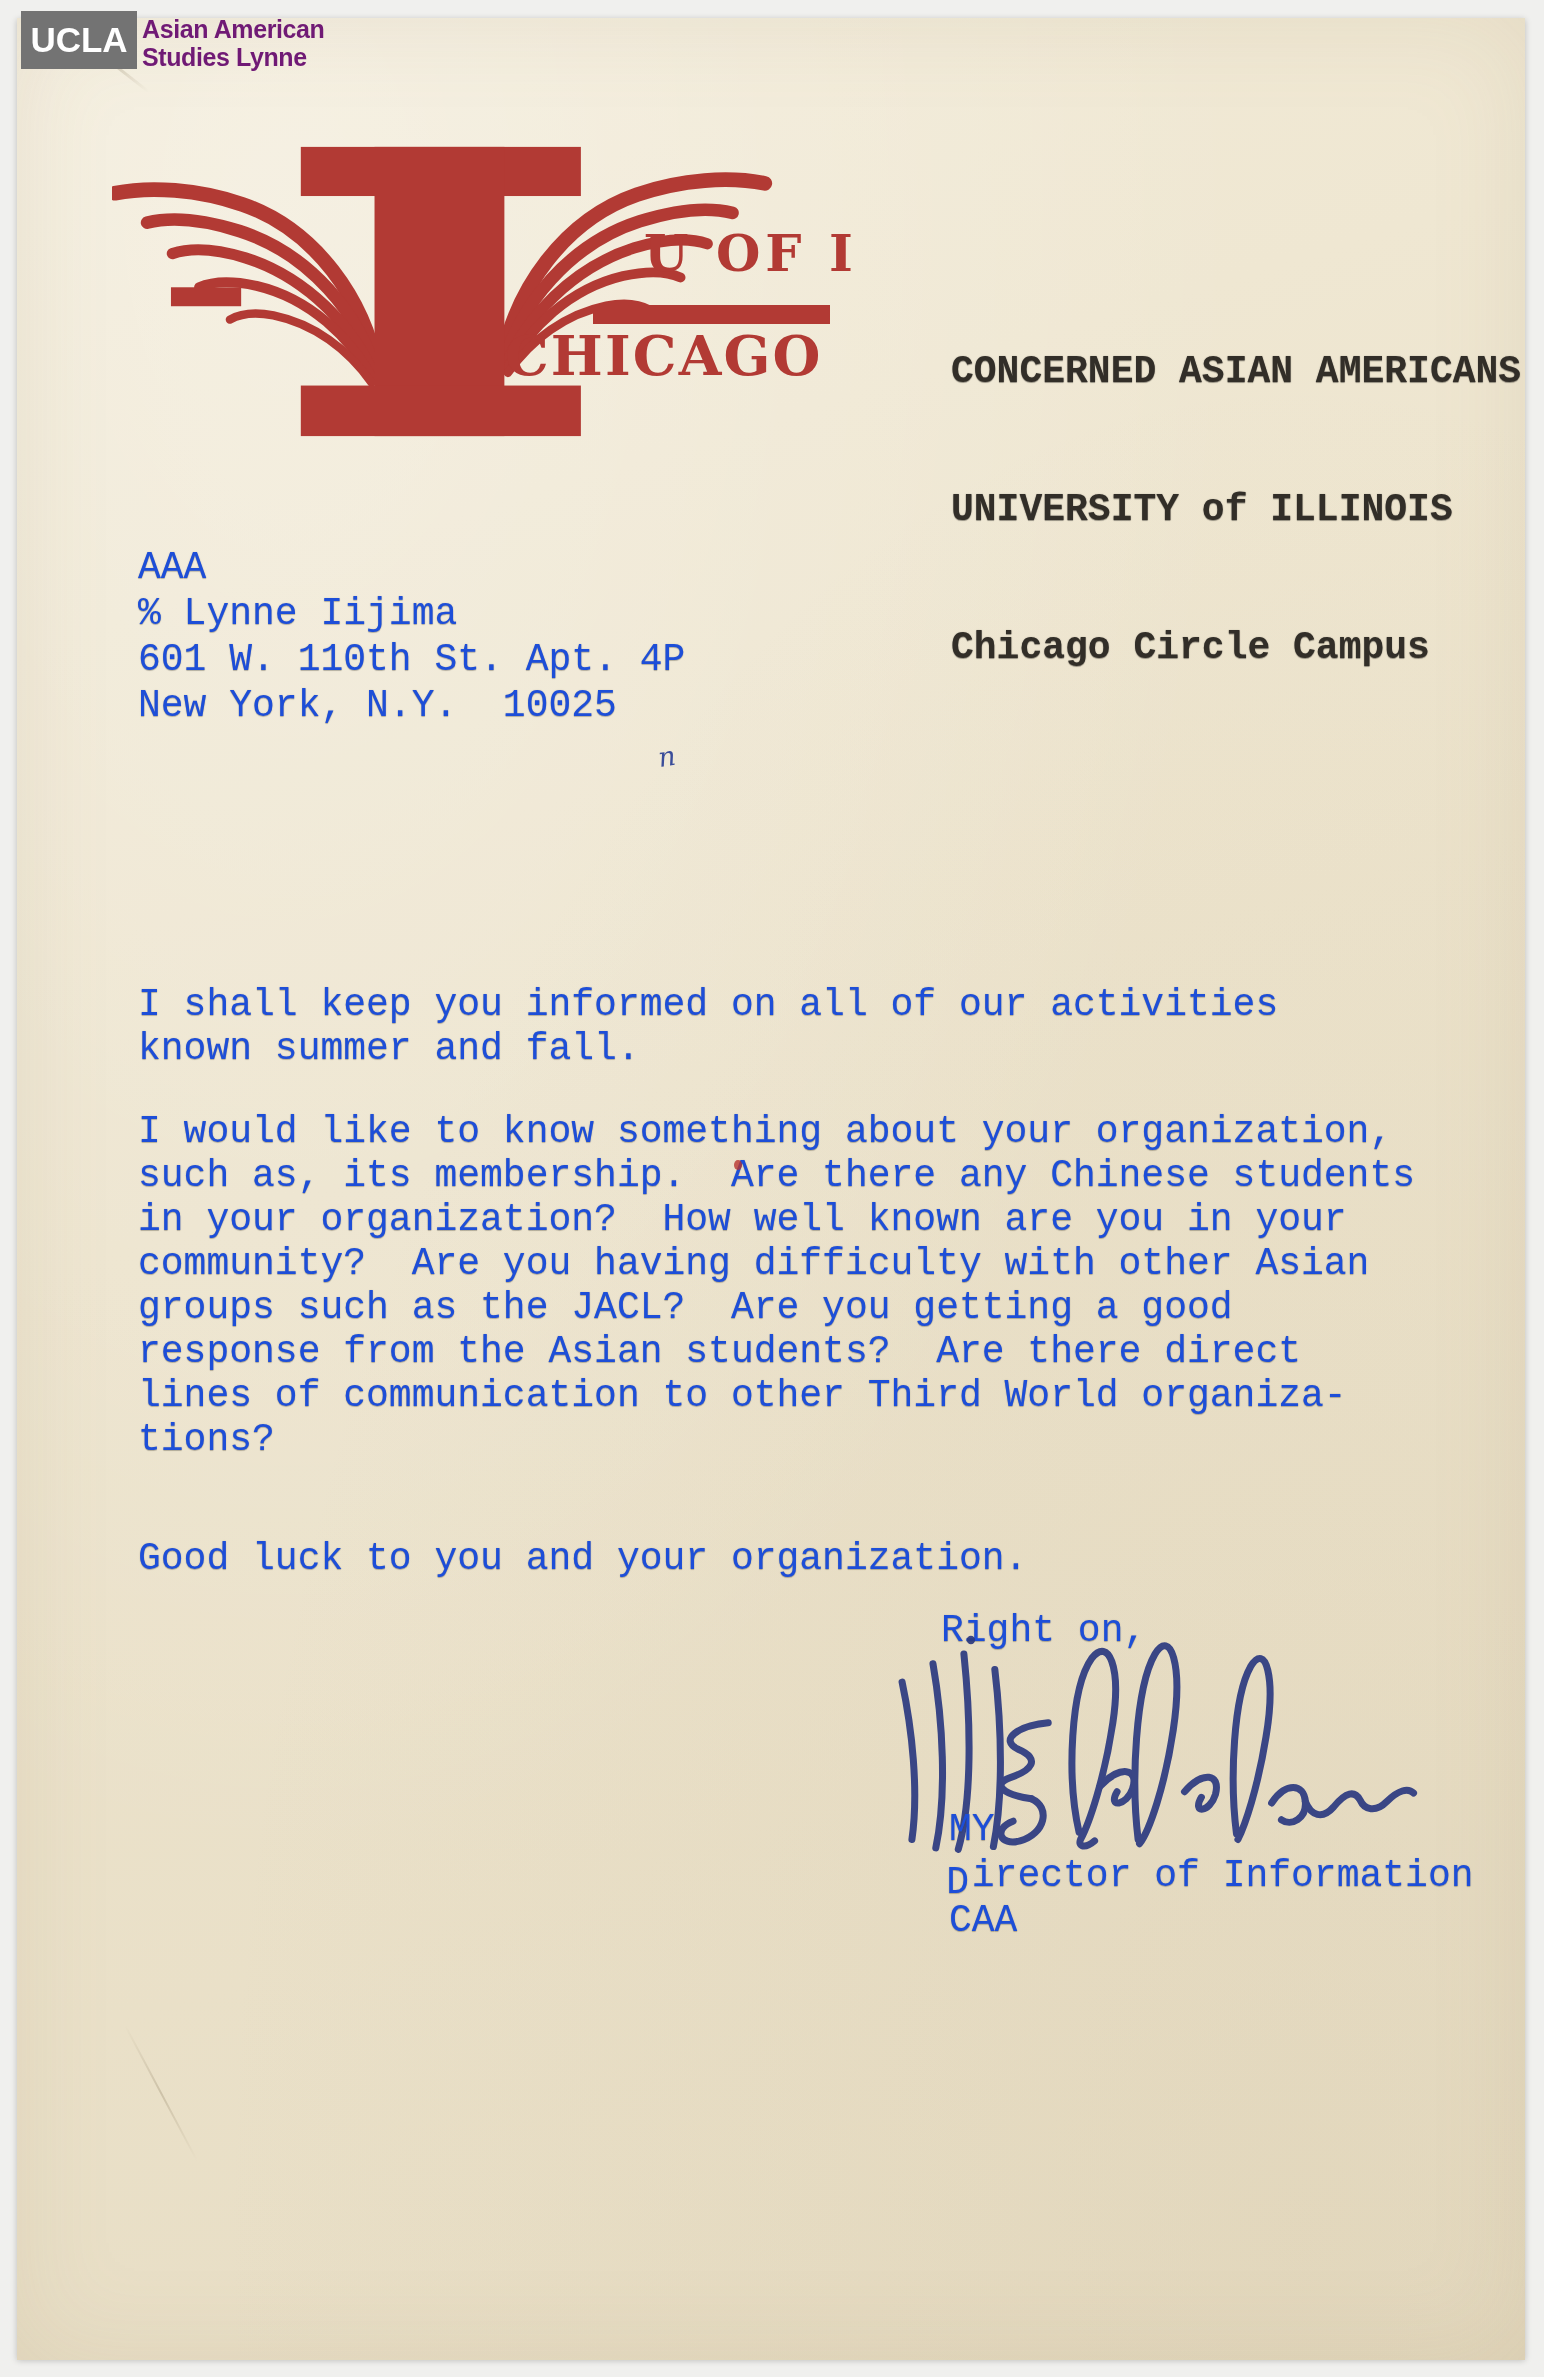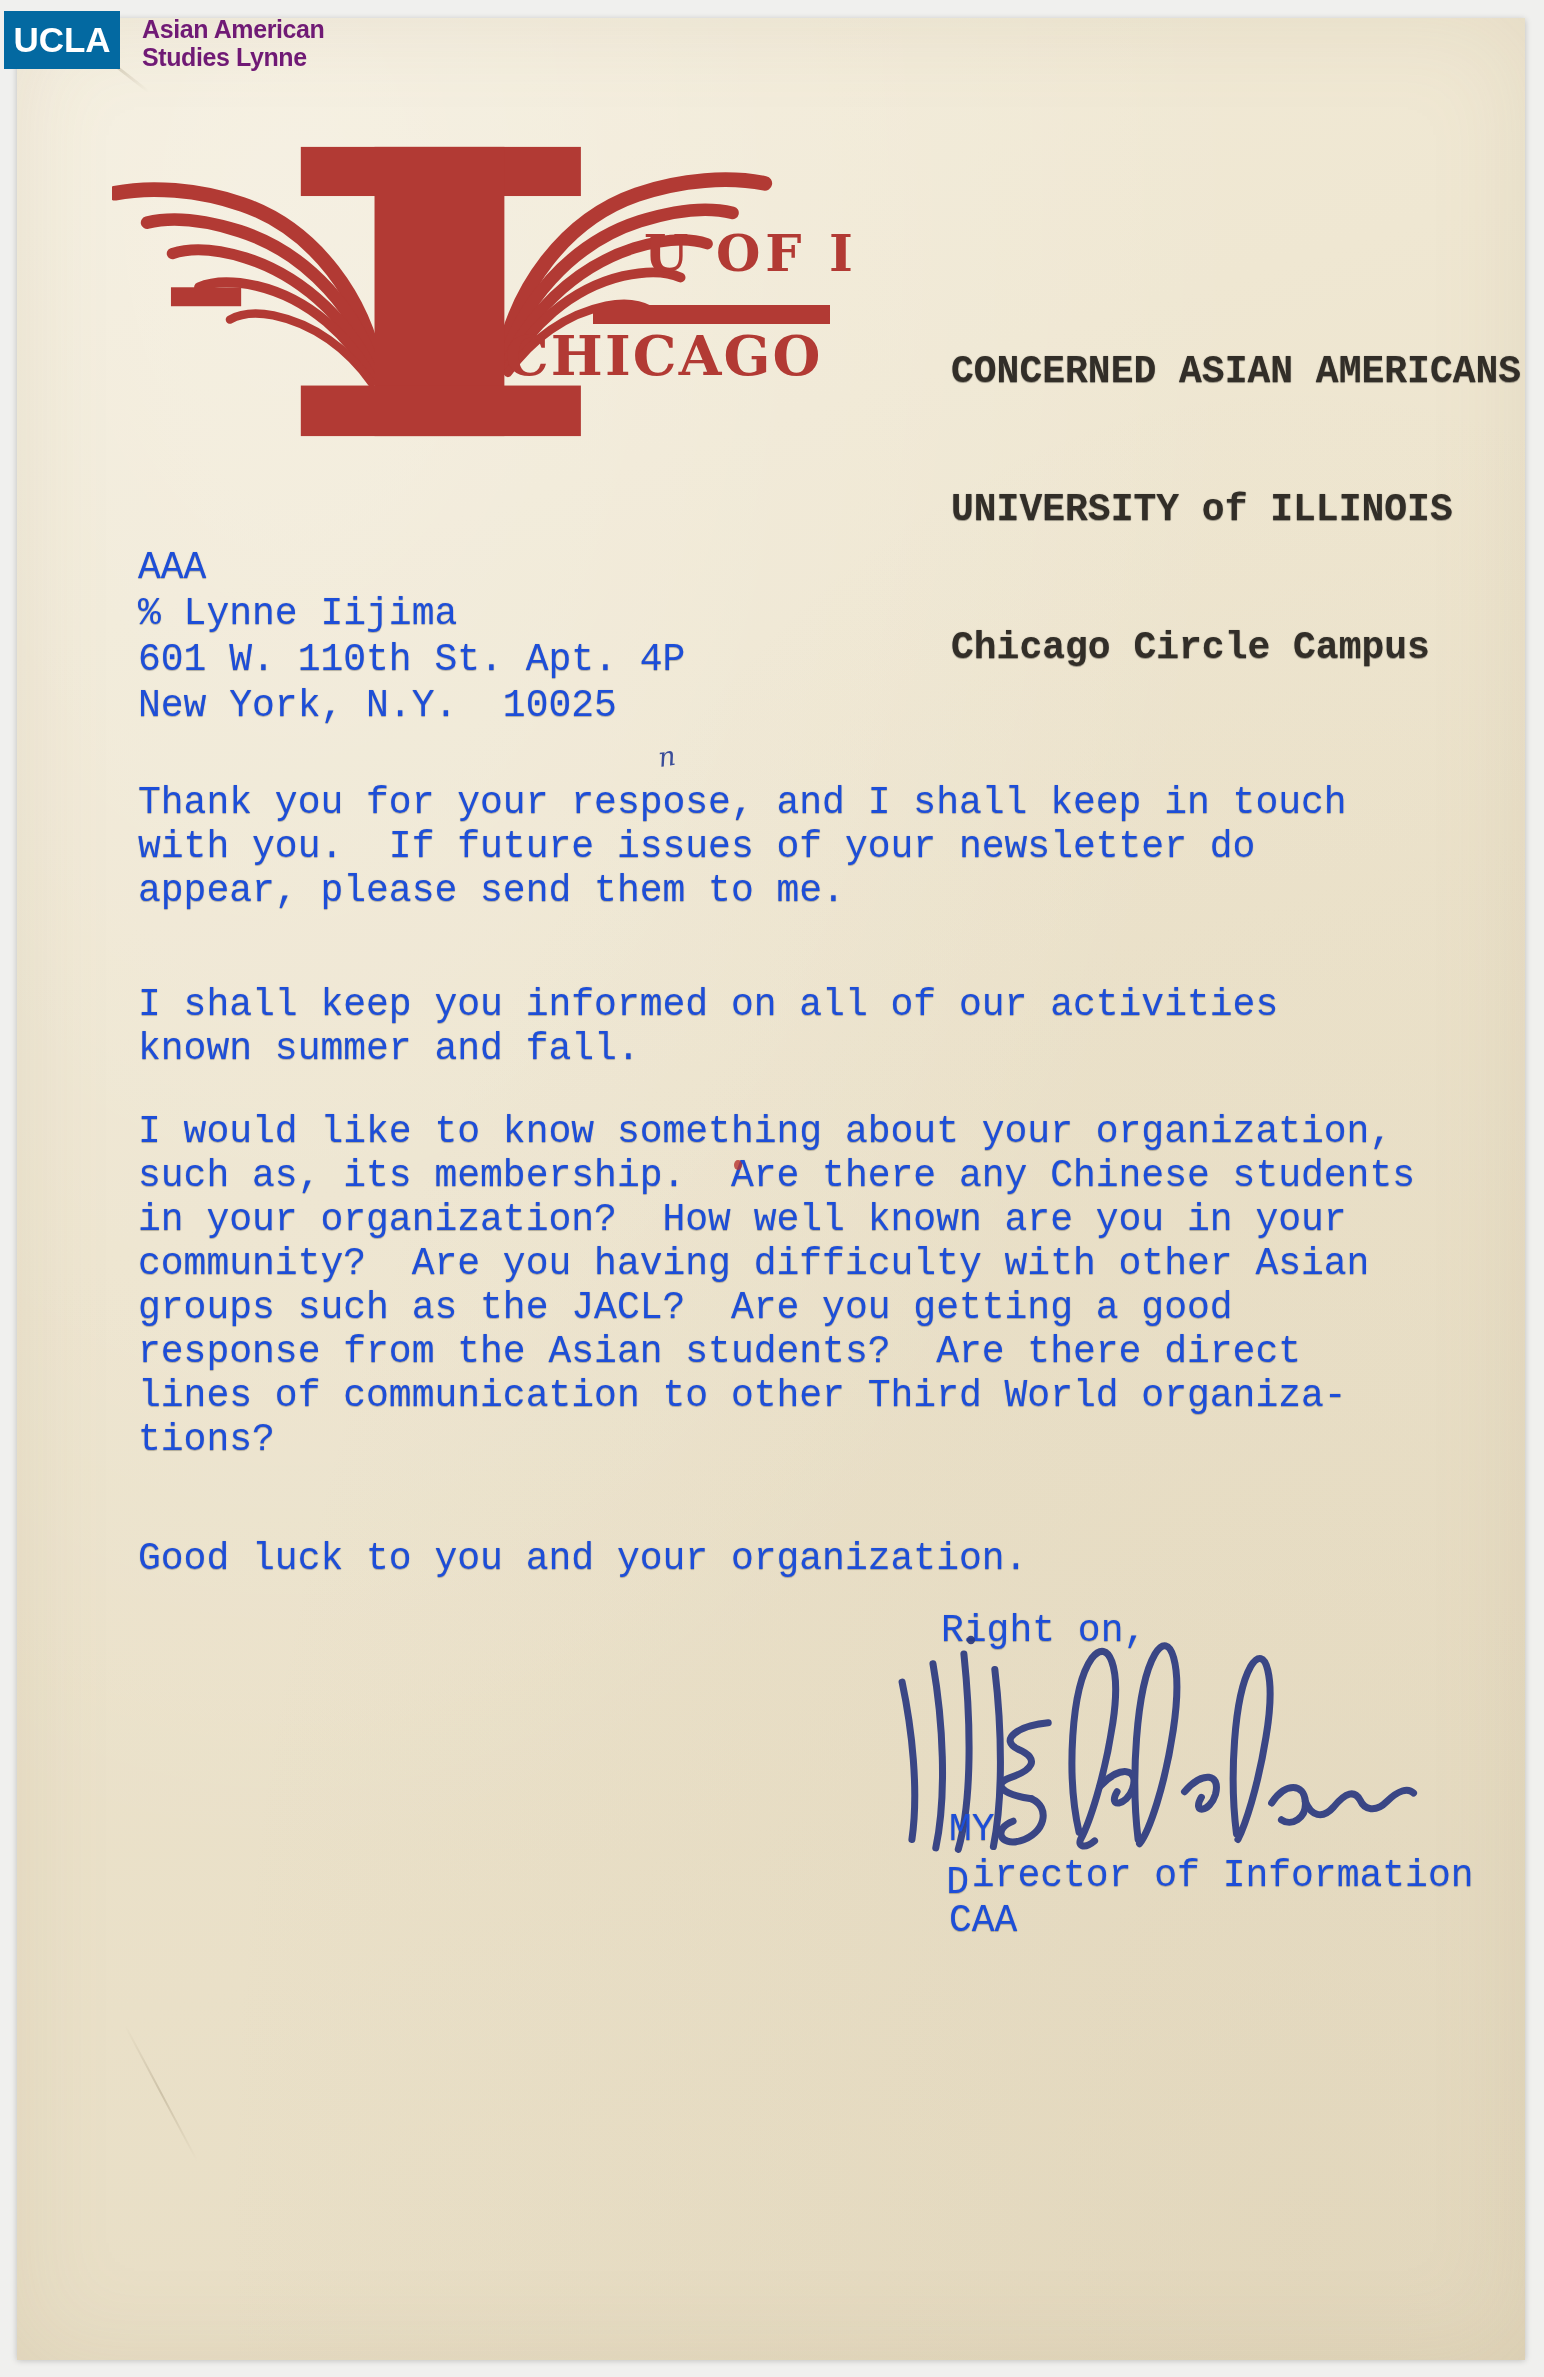--- a/index.html
+++ b/index.html
@@ -23,22 +23,22 @@
     box-shadow:0 1.4px 6.3px rgba(0,0,0,0.22), inset 0 0 98px rgba(152,132,92,0.13);
   }
   .crease{
     position:absolute;
     background:linear-gradient(to right, rgba(140,125,95,0), rgba(140,125,95,0.30), rgba(140,125,95,0));
     border-radius:1.4px;
   }
 
   
   #ucla-box{
-    left:4px;top:11.2px;width:116px;height:58px;
-    background:#0369a1;
+    left:21px;top:11.2px;width:116px;height:58px;
+    background:#737373;
     display:flex;align-items:center;justify-content:center;
   }
   #ucla-box span{
     color:#ffffff;font-weight:bold;font-size:35px;letter-spacing:0px;
     font-family:"Liberation Sans", sans-serif;
   }
   #banner-org{
     left:142px;top:15.4px;
     color:#701a75;font-weight:bold;font-size:25px;line-height:28px;
     letter-spacing:-0.4px;
@@ -131,23 +131,20 @@
     <div>CONCERNED ASIAN AMERICANS</div>
     <div>UNIVERSITY of ILLINOIS</div>
     <div>Chicago Circle Campus</div>
   </div>
 
   <div id="recipient" class="abs typed">AAA
 % Lynne Iijima
 601 W. 110th St. Apt. 4P
 New York, N.Y.  10025</div>
 
-  <div id="p1" class="abs typed">Thank you for your respose, and I shall keep in touch
-with you.  If future issues of your newsletter do
-appear, please send them to me.</div>
   <div id="correction-n" class="abs">n</div>
   <div id="p2" class="abs typed">I shall keep you informed on all of our activities
 known summer and fall.</div>
   <div id="p3" class="abs typed">I would like to know something about your organization,
 such as, its membership.  Are there any Chinese students
 in your organization?  How well known are you in your
 community?  Are you having difficulty with other Asian
 groups such as the JACL?  Are you getting a good
 response from the Asian students?  Are there direct
 lines of communication to other Third World organiza-

